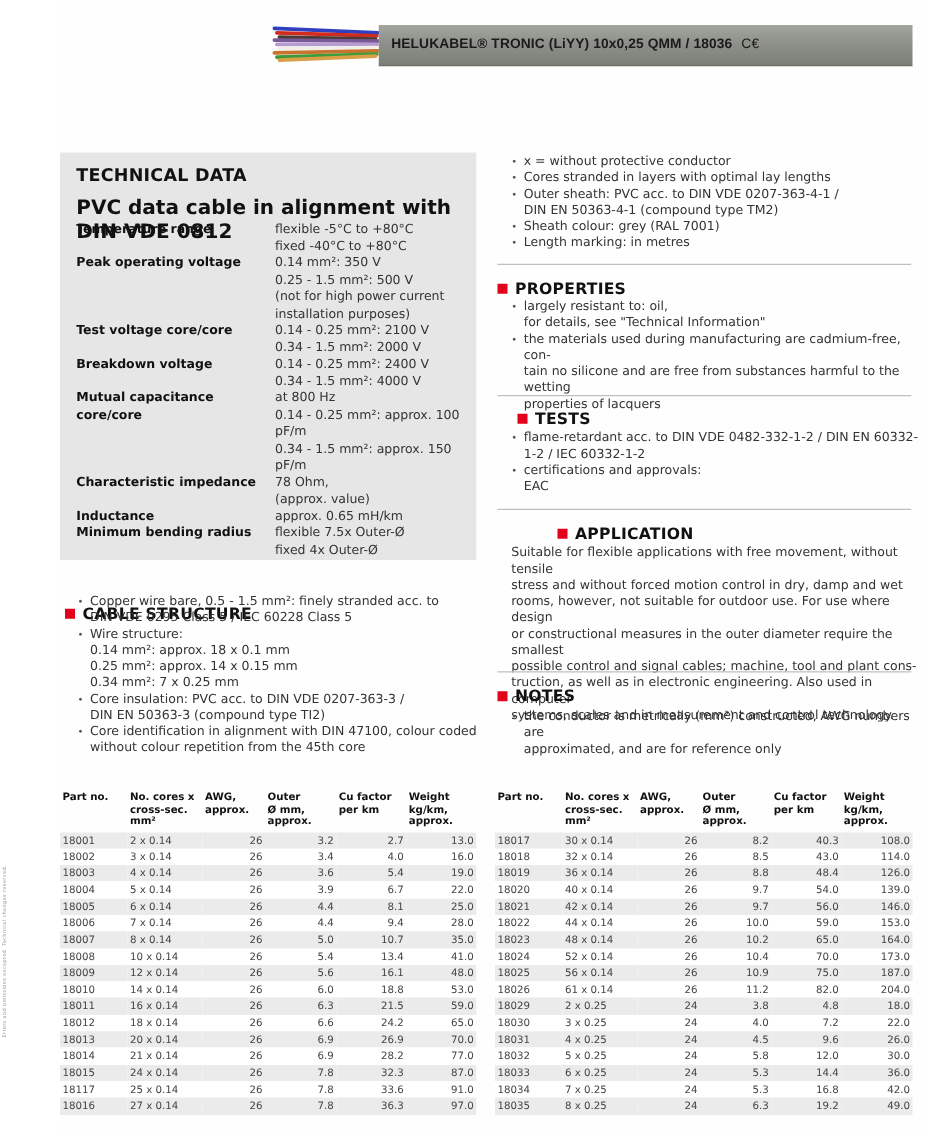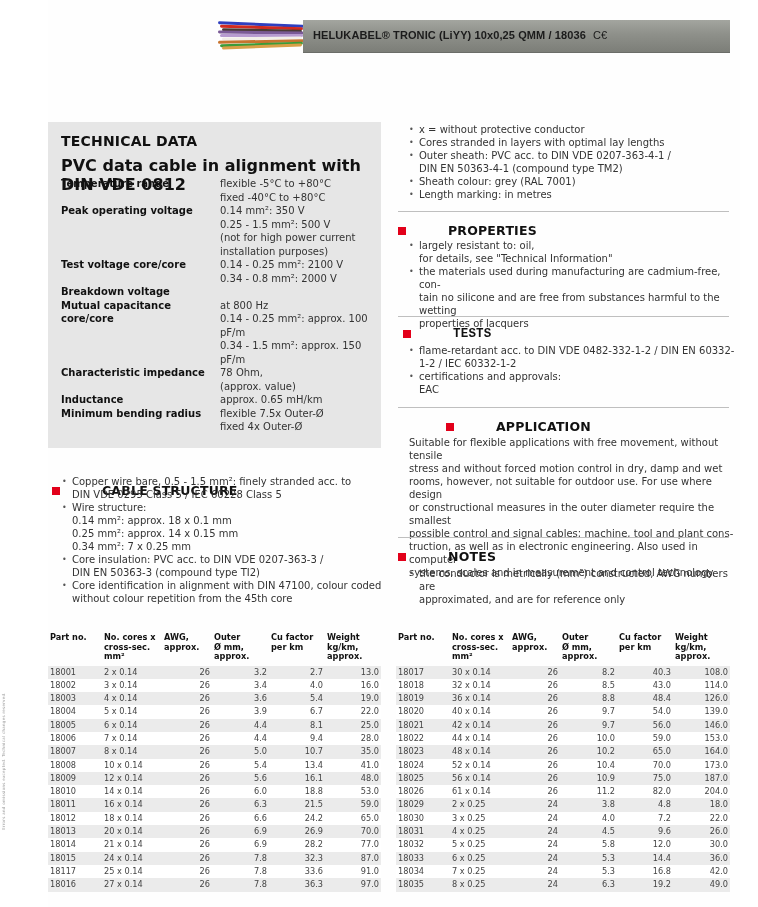--- a/index.html
+++ b/index.html
@@ -33,21 +33,21 @@
   .tech-title { position: absolute; left: 13px; top: 11px; font-weight: bold; font-size: 14px; color: #111; letter-spacing: 0.2px; }
   .tech-sub { position: absolute; left: 13px; top: 34px; font-weight: bold; font-size: 16px; color: #111; }
   .tech-rows { position: absolute; left: 13px; top: 55px; width: 315px; }
   .tech-row { display: flex; font-size: 10px; line-height: 13.5px; }
   .tech-label { width: 159px; font-weight: bold; color: #111; flex: none; }
   .tech-values { flex: 1; color: #333; }
 
   
   .section-head {
     position: absolute; display: flex; align-items: center;
-    font-weight: bold; font-size: 12.5px; color: #111; letter-spacing: 0.2px; gap: 36px;
+    font-weight: bold; font-size: 12.5px; color: #111; letter-spacing: 0.2px;
   }
   .red-square { width: 8px; height: 8px; background: #e2001a; margin-right: 6px; flex: none; }
 
   .bullets { position: absolute; list-style: none; font-size: 10px; line-height: 13px; color: #333; }
   .bullets li { position: relative; padding-left: 10px; }
   .bullets li::before { content: "•"; position: absolute; left: 0; top: 0; font-size: 8px; color: #555; }
   .bullets li span { display: block; }
 
   .para { position: absolute; font-size: 10px; line-height: 13px; color: #333; }
 
@@ -106,25 +106,29 @@
           <div>0.14 mm²: 350 V</div>
           <div>0.25 - 1.5 mm²: 500 V</div>
           <div>(not for high power current</div>
           <div>installation purposes)</div>
         </div>
       </div>
       <div class="tech-row">
         <div class="tech-label">Test voltage core/core</div>
         <div class="tech-values">
           <div>0.14 - 0.25 mm²: 2100 V</div>
-          <div>0.34 - 0.8 mm²: 2000 V</div>
+          <div>0.34 - 1.5 mm²: 2000 V</div>
         </div>
       </div>
       <div class="tech-row">
         <div class="tech-label">Breakdown voltage</div>
+        <div class="tech-values">
+          <div>0.14 - 0.25 mm²: 2400 V</div>
+          <div>0.34 - 1.5 mm²: 4000 V</div>
+        </div>
       </div>
       <div class="tech-row">
         <div class="tech-label">Mutual capacitance core/core</div>
         <div class="tech-values">
           <div>at 800 Hz</div>
           <div>0.14 - 0.25 mm²: approx. 100</div>
           <div>pF/m</div>
           <div>0.34 - 1.5 mm²: approx. 150</div>
           <div>pF/m</div>
         </div>
@@ -209,21 +213,21 @@
     </li>
     <li>
       <span>the materials used during manufacturing are cadmium-free, con-</span>
       <span>tain no silicone and are free from substances harmful to the wetting</span>
       <span>properties of lacquers</span>
     </li>
   </ul>
 
 <div class="sep" style="left:398px; top:316px; width:331px;"></div>
 
-<div class="section-head" style="left:403px; top:327px;font-family:Liberation Mono, monospace;">
+<div class="section-head" style="left:414px; top:327px;">
   <span class="red-square"></span>
   <span>TESTS</span>
 </div>
 <ul class="bullets" id="tests-list" style="left:409px; top:344px; width:330px;">
     <li>
       <span>flame-retardant acc. to DIN VDE 0482-332-1-2 / DIN EN 60332-</span>
       <span>1-2 / IEC 60332-1-2</span>
     </li>
     <li>
       <span>certifications and approvals:</span>

